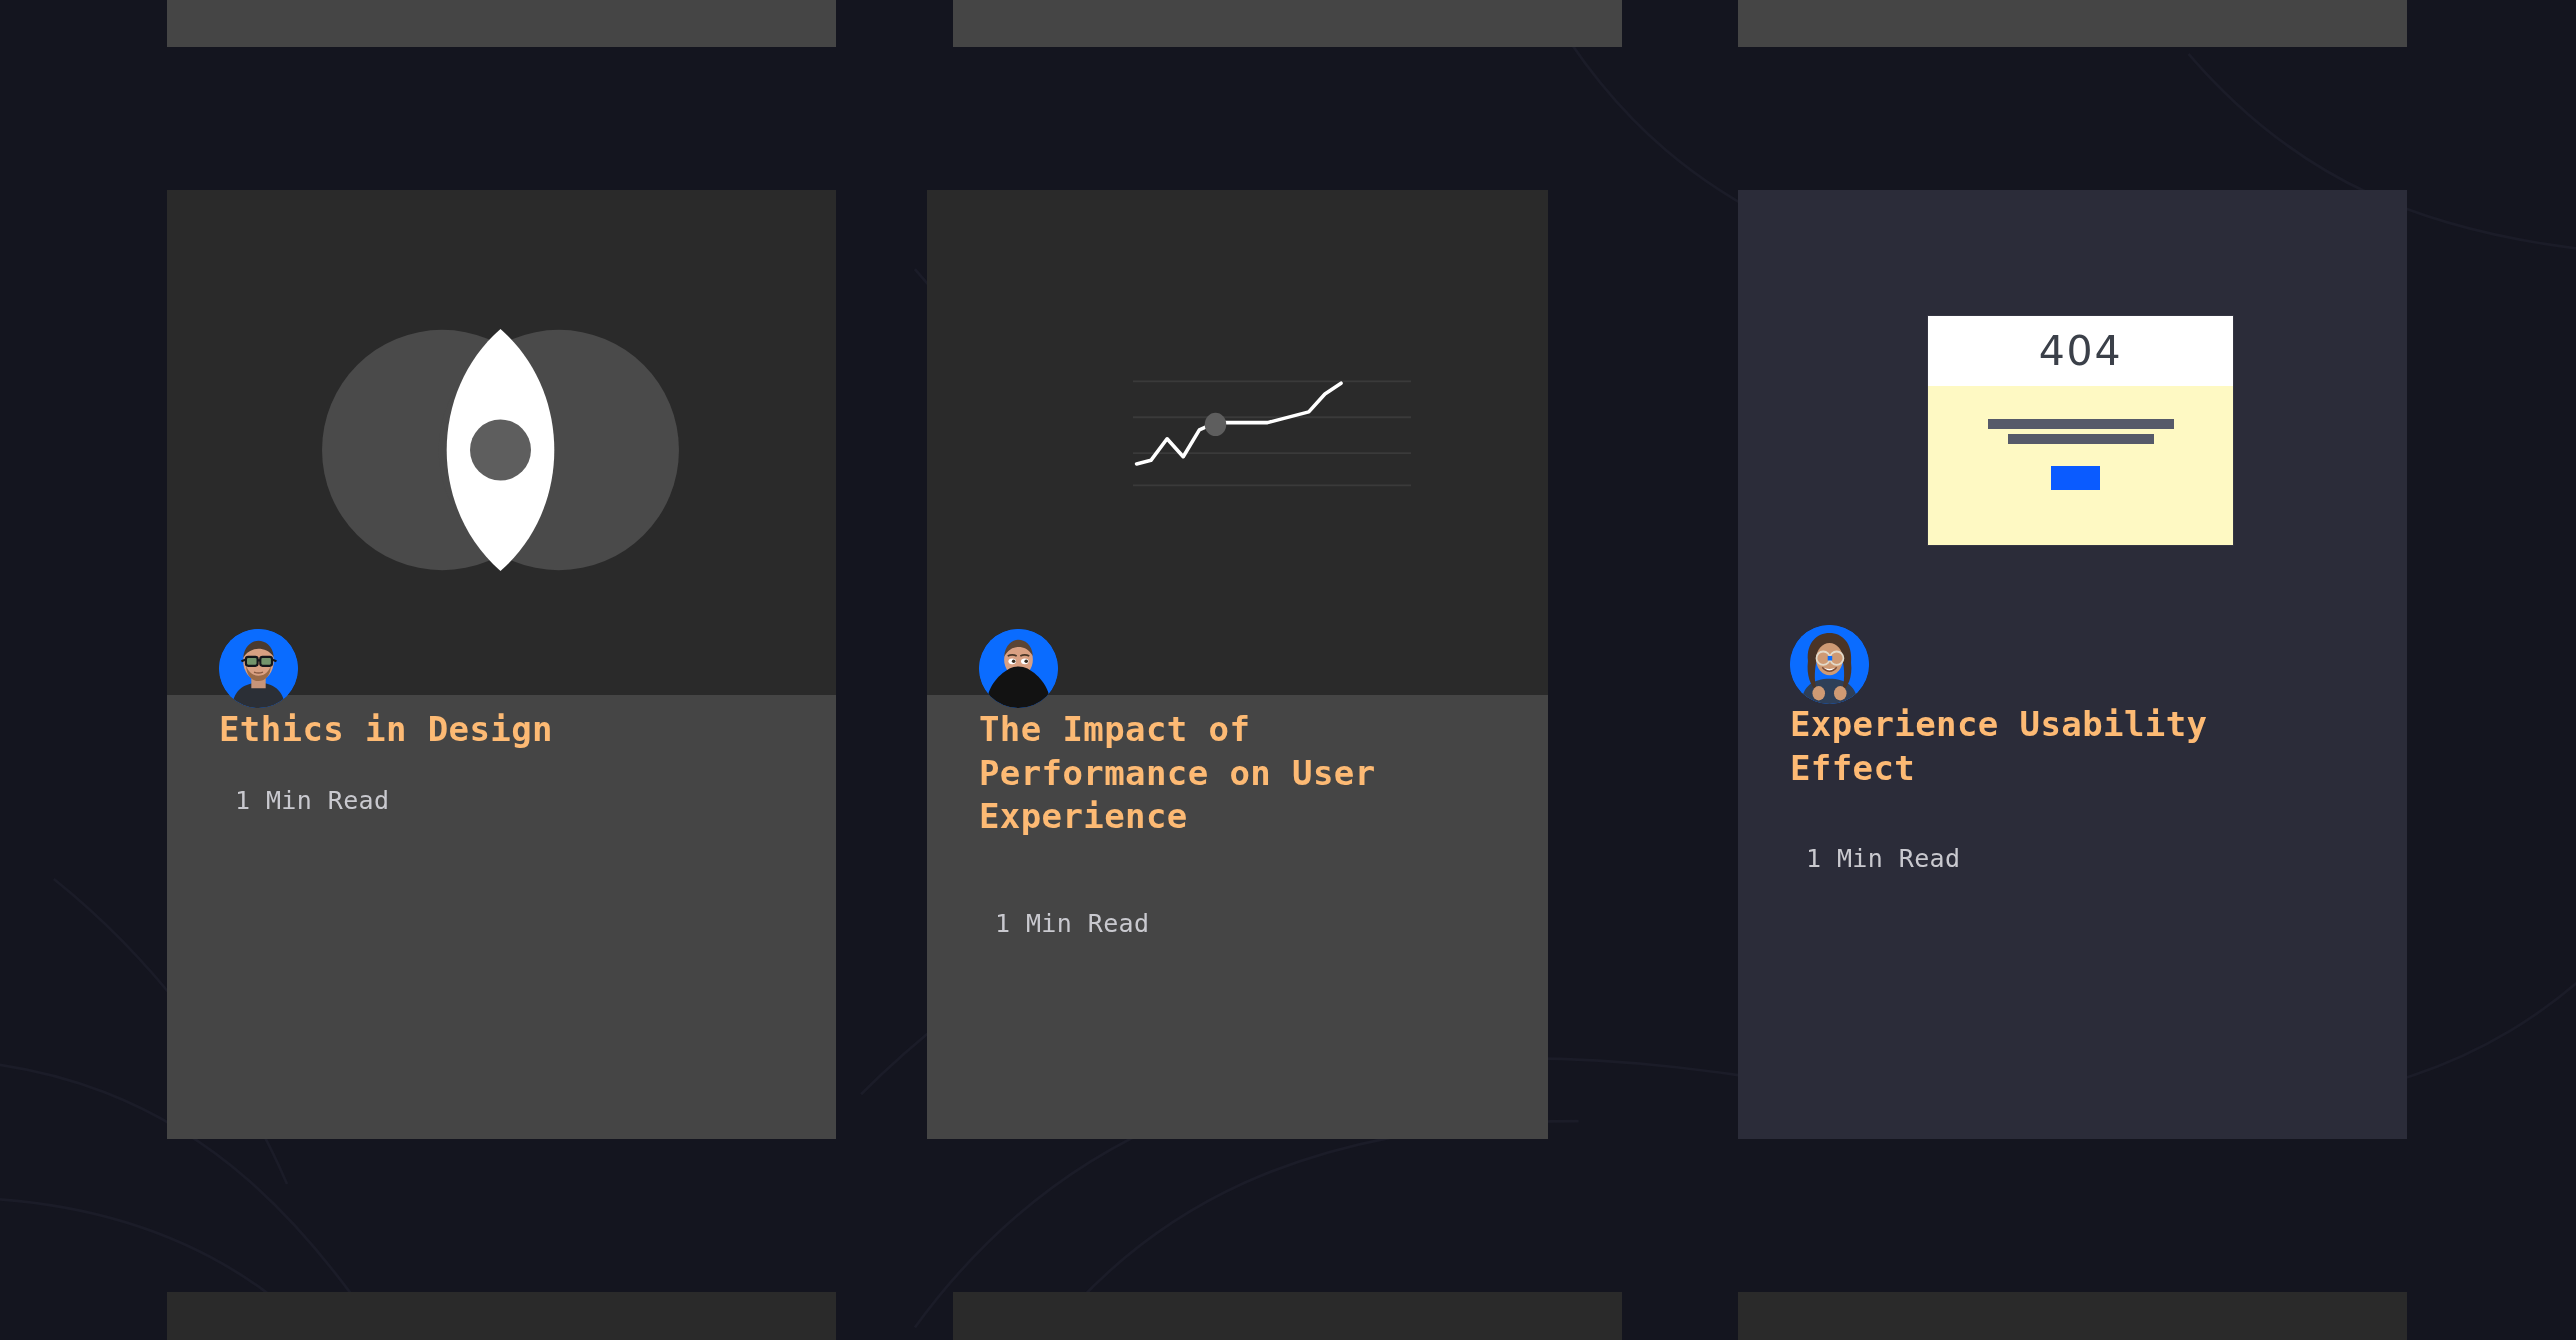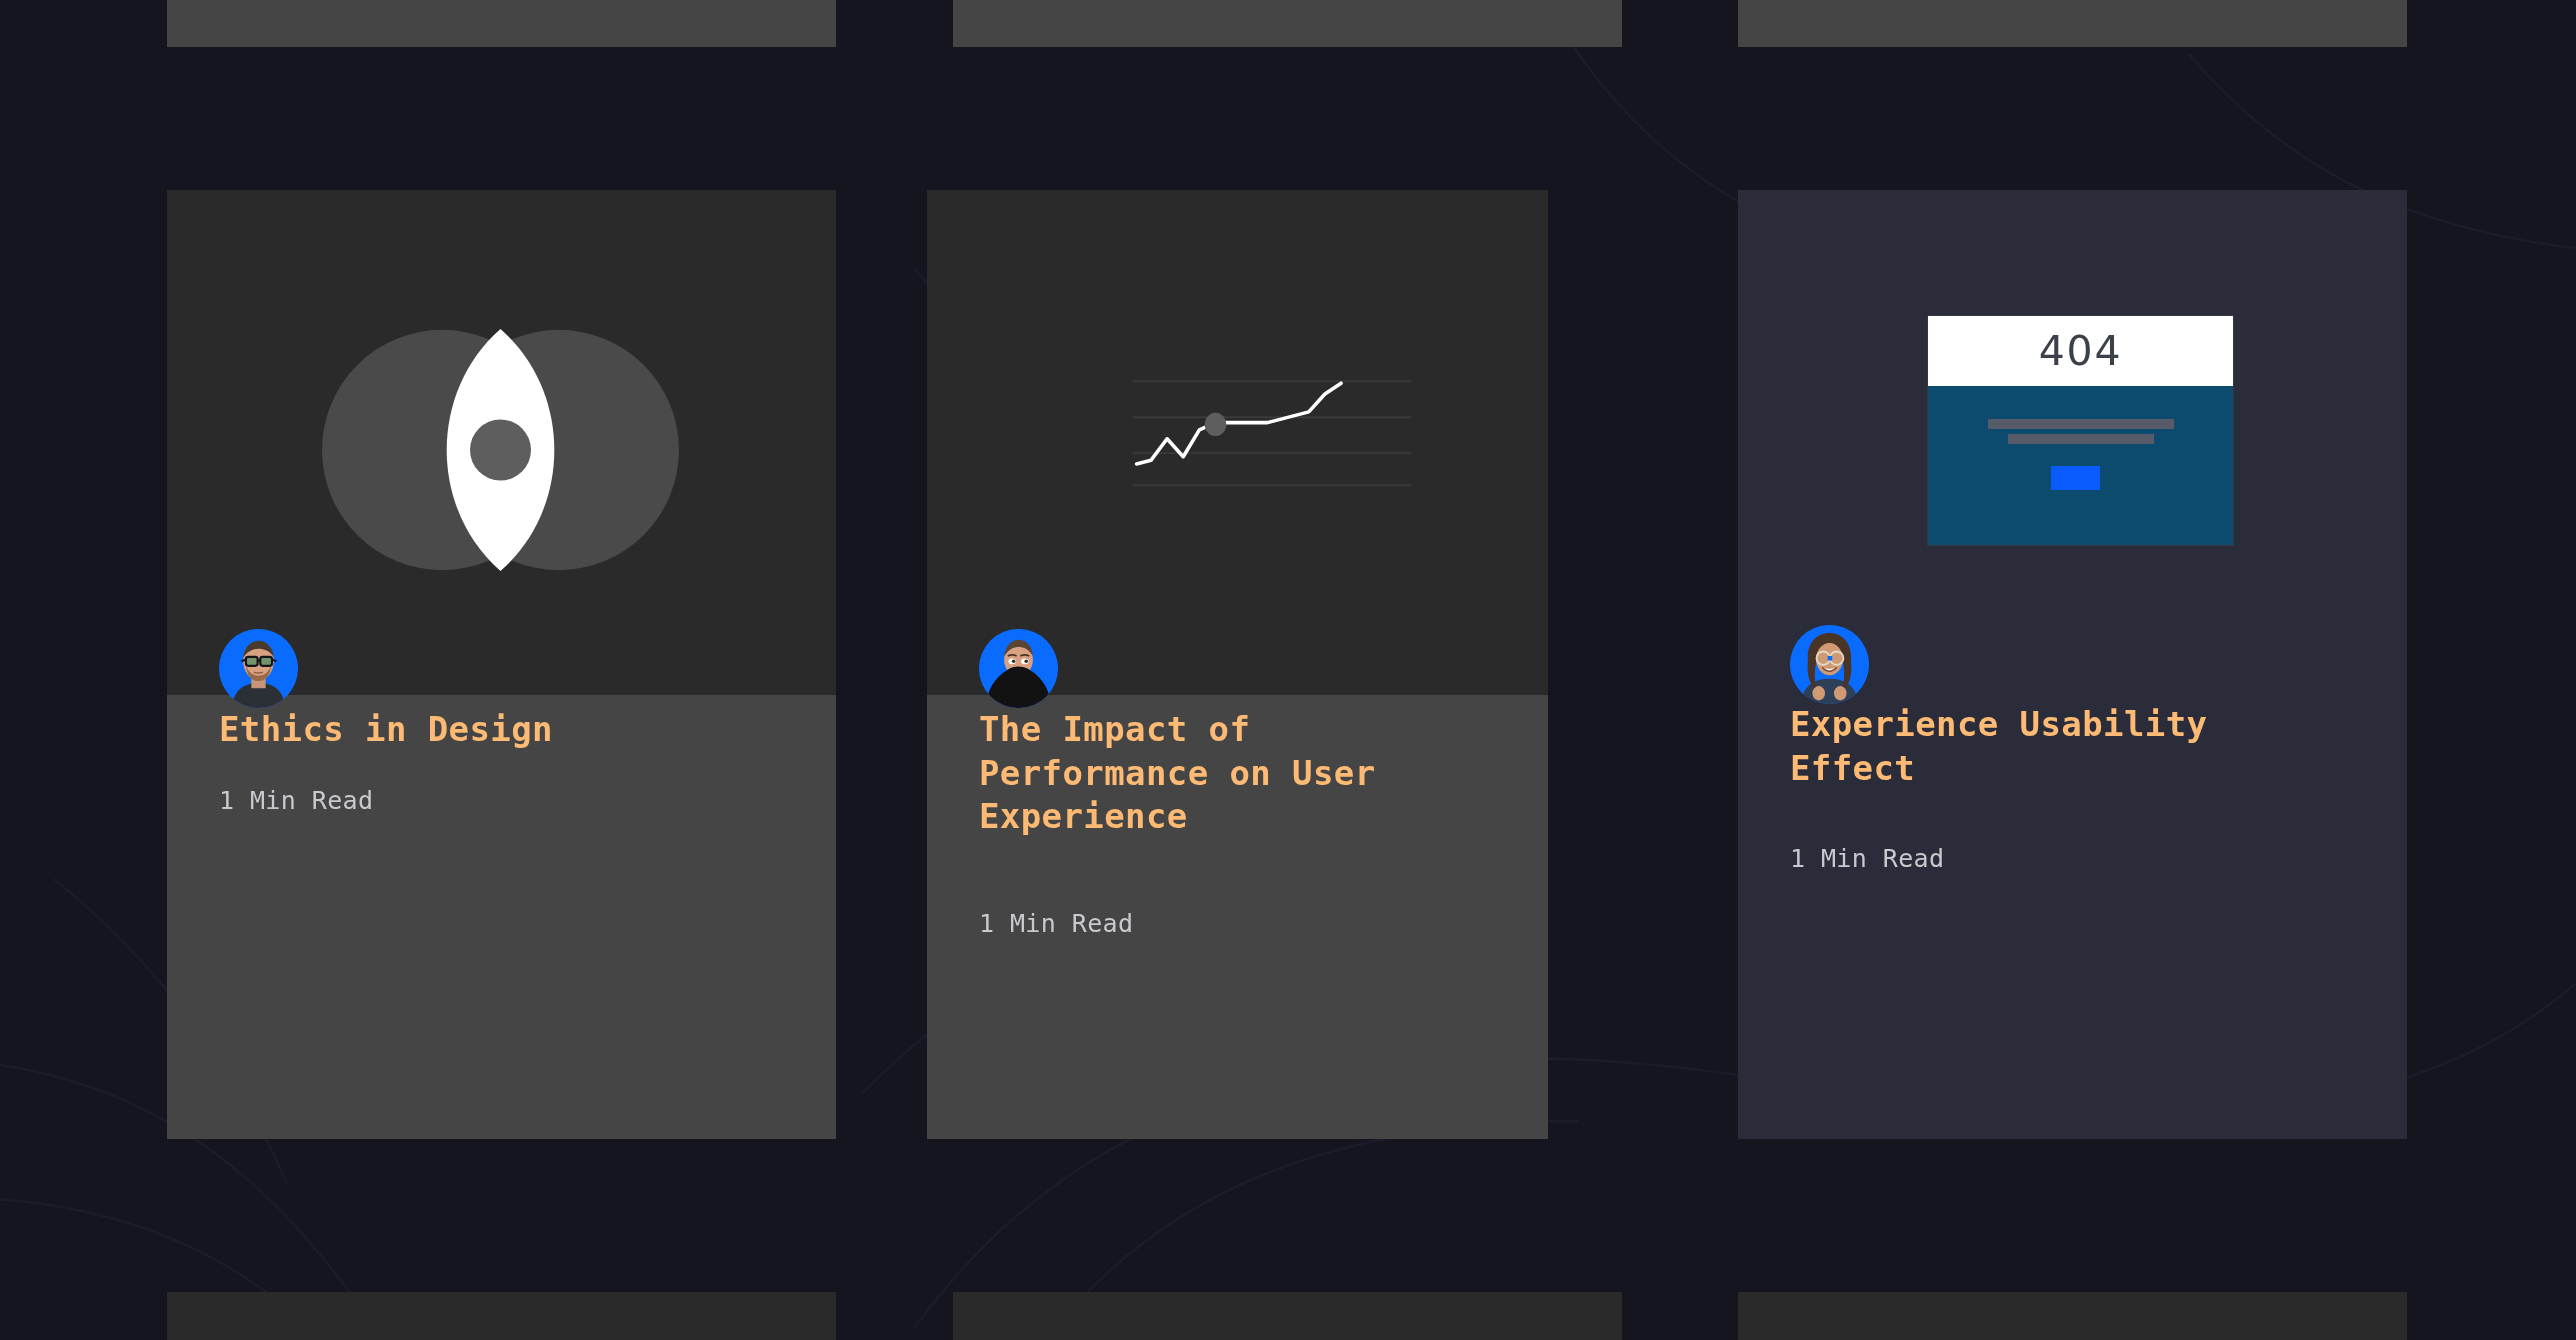--- a/index.html
+++ b/index.html
@@ -58,29 +58,30 @@
     color:#fdba74;
     letter-spacing:0.4px;
     white-space:pre-line;
   }
   .card-meta {
     position:absolute;
     font-size:25px;
     font-weight:400;
     color:#c9c9cf;
     letter-spacing:0.4px;
+    margin-left:16px;
   }
 
   
   .illo { position:absolute; }
 
   
   .browser {
     position:absolute;
-    background:#0c4a6e;
+    background:#fef9c3;
     box-shadow:0 0 0 0.9px rgba(255,255,255,0.06);
   }
   .browser-bar {
     position:absolute; left:0; right:0; top:0;
     height:70px;
     background:#ffffff;
     display:flex; align-items:center; justify-content:center;
   }
   .browser-bar span {
     font-family:"DejaVu Sans", sans-serif;

